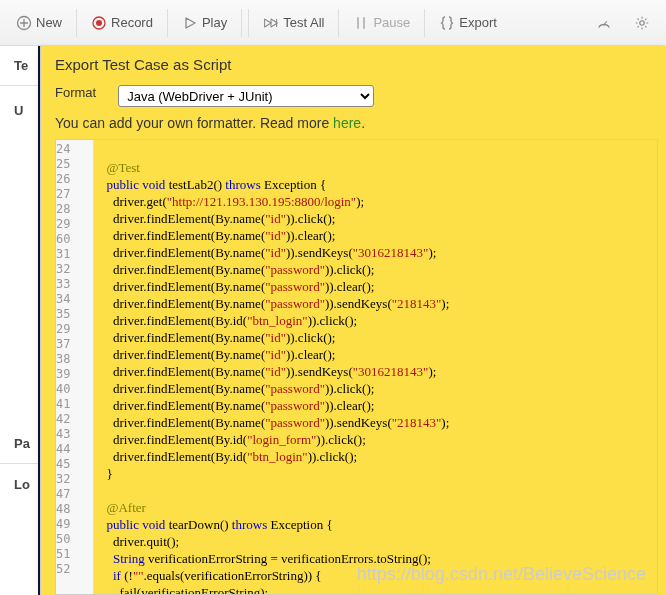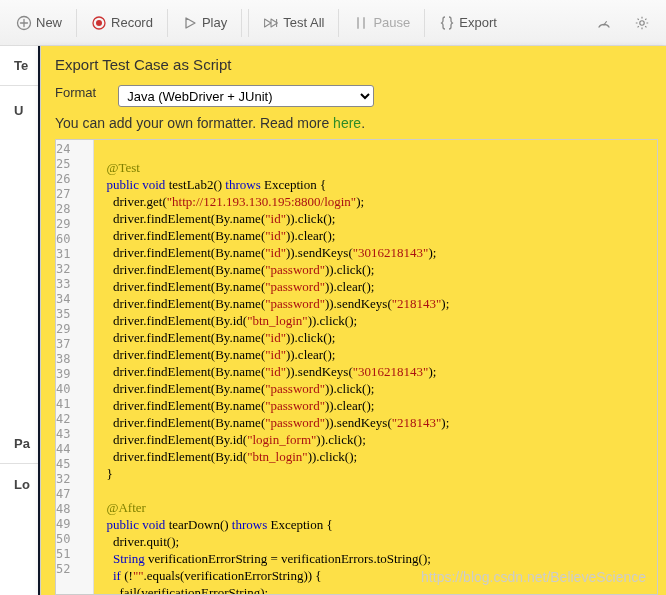--- a/index.html
+++ b/index.html
@@ -18,21 +18,21 @@
   .format-select { flex: 0 0 auto; width: 256px; height: 22px; border: 1px solid #888; border-radius: 3px; padding: 1px 4px; font-size: 13px; background: #fff; }
   .hint { padding: 2px 14px 8px; font-size: 14px; color: #333; }
   .hint a { color: #2e8b27; text-decoration: none; }
   .code-box { flex: 1; border: 1px solid #ccc; margin: 0 8px 0 14px; overflow: hidden; position: relative; display: flex; }
   .gutter { background: #f7f7f7; border-right: 1px solid #dedede; width: 38px; text-align: left; color: #999; font-family: Consolas, monospace; font-size: 12px; line-height: 15px; padding-top: 2px; user-select: none; }
   .gutter div { padding-right: 8px; }
   .code { flex: 1; font-family: Liberation Serif, serif; font-size: 13px; line-height: 17px; padding: 2px 0 0 6px; white-space: pre; overflow: auto; }
   .k-blue { color: #0000cc; }
   .k-str { color: #aa1111; }
   .k-ann { color: #808000; }
-  .watermark { position: absolute; right: 20px; bottom: 10px; color: #ccc; font-size: 14px; pointer-events: none; }
+  .watermark { position: absolute; right: 20px; bottom: 10px; color: #ccc; font-size: 18px; pointer-events: none; }
 </style>
 </head>
 <body>
 
 <div class="toolbar">
   <div class="tb-btn">
     <span class="icon">
       <svg width="16" height="16" viewBox="0 0 16 16">
           <circle cx="8" cy="8" r="6.5" fill="none" stroke="#888" stroke-width="1.3"></circle>
           <path d="M8 4.5v7M4.5 8h7" stroke="#888" stroke-width="1.3" stroke-linecap="round"></path>

